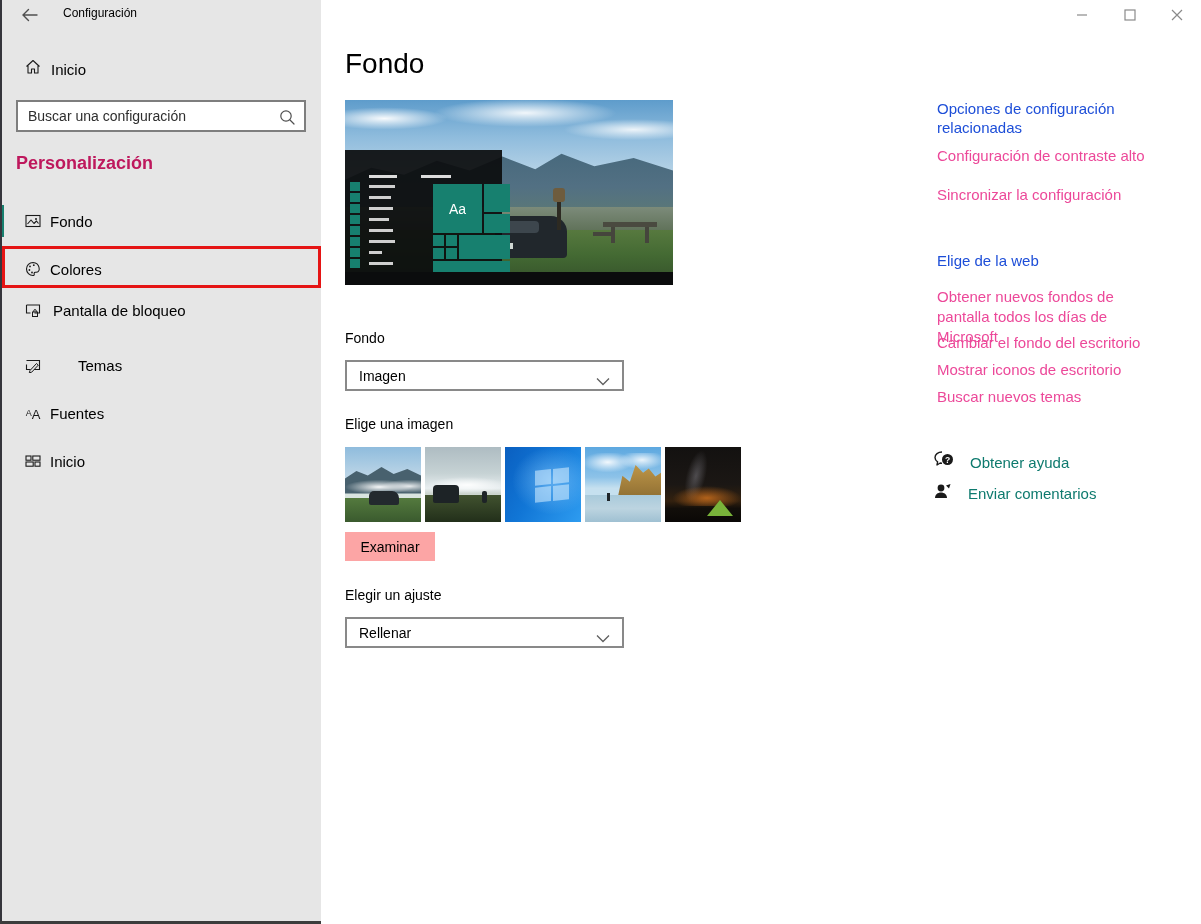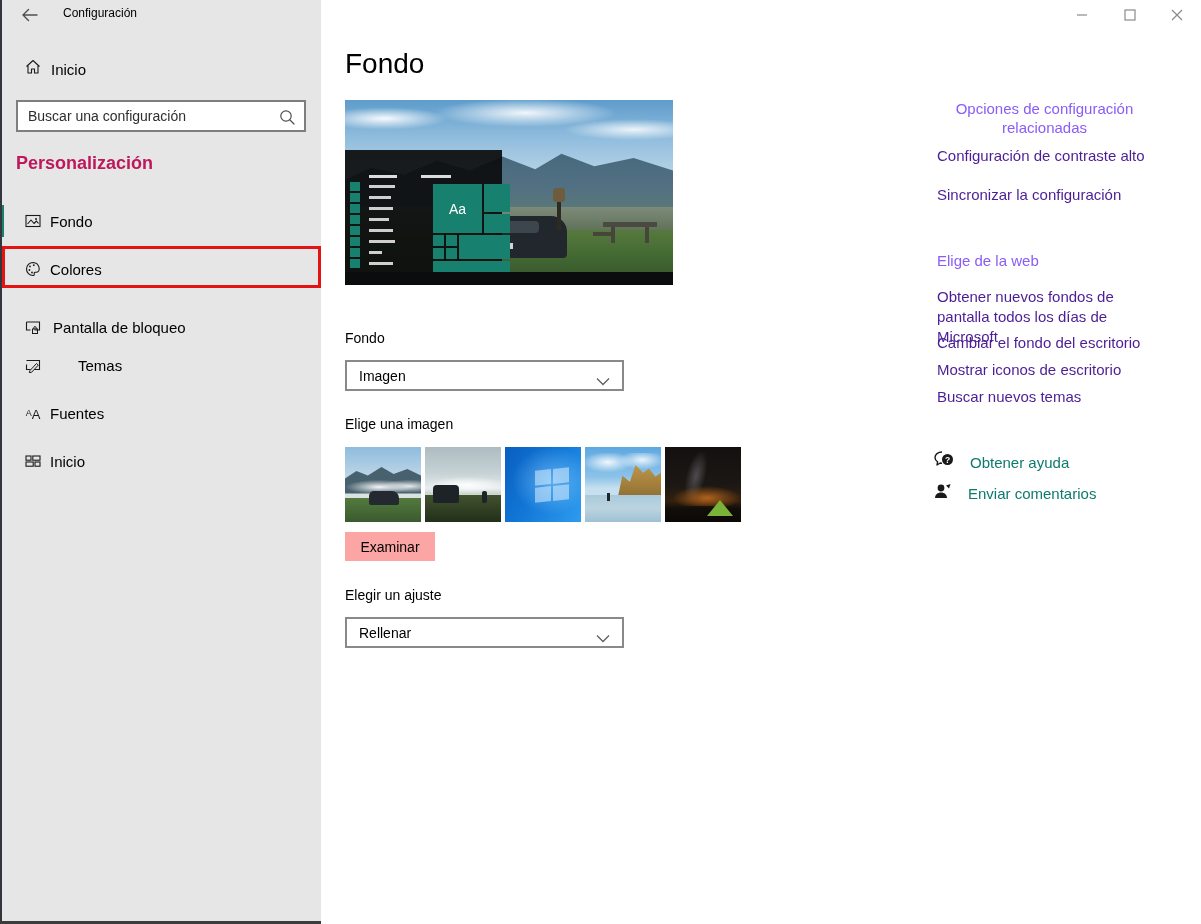--- a/index.html
+++ b/index.html
@@ -115,22 +115,22 @@
   .t4-fig { position:absolute; left:22px; top:46px; width:3px; height:8px; background:#20262a; }
 
   .t5-bg { position:absolute; inset:0; background:linear-gradient(180deg,#131110 0%,#1b1714 50%,#33210f 72%,#120e0a 82%,#0a0806 100%); }
   .t5-mw { position:absolute; left:18px; top:-6px; width:26px; height:70px; background:radial-gradient(ellipse 50% 50% at 50% 50%, rgba(200,200,215,.30), transparent 75%); transform:rotate(14deg); }
   .t5-glow { position:absolute; left:0; top:52%; width:100%; height:26%; background:radial-gradient(ellipse 60% 80% at 55% 60%, rgba(222,120,30,.75), transparent 75%); }
   .t5-tent { position:absolute; right:8px; bottom:6px; width:26px; height:16px; background:#79b33a; clip-path:polygon(50% 0,100% 100%,0 100%); }
 
   .browse-btn { position:absolute; left:345px; top:532px; width:90px; height:29px; background:#fca5a5; border:none; font-size:14px; font-family:"Liberation Sans",sans-serif; color:#000; cursor:pointer; }
 
   
-  .r-head { position:absolute; left:937px; font-size:15px; color:#8b5cf6; line-height:19px;text-align:center; }
-  .r-link { position:absolute; left:937px; font-size:15px; color:#4c1d95; line-height:20px; cursor:pointer; text-decoration:none; }
+  .r-head { position:absolute; left:937px; font-size:15px; color:#1d4ed8; line-height:19px; }
+  .r-link { position:absolute; left:937px; font-size:15px; color:#ec4899; line-height:20px; cursor:pointer; text-decoration:none; }
   .foot-row { position:absolute; left:933px; display:flex; align-items:center; gap:15px; cursor:pointer; }
   .foot-row .fl { font-size:15px; color:#0e7a6e; }
 </style>
 </head>
 <body>
 
 <div class="stage">
 
   <aside class="sidebar">
     <button class="back-btn">
@@ -181,21 +181,21 @@
             <path d="M8 1.5a6.5 6.5 0 1 0 0 13c1 0 1.4-.6 1.2-1.4-.2-.9-.1-1.6 1-1.8 1-.2 2.1.2 3-.6 1-.9 1.3-2.4.9-4A6.6 6.6 0 0 0 8 1.5z" stroke="#1a1a1a" stroke-width="1.1" fill="none"></path>
             <circle cx="5" cy="5.4" r=".9" fill="#1a1a1a"></circle>
             <circle cx="8.8" cy="4.2" r=".9" fill="#1a1a1a"></circle>
             <circle cx="4.4" cy="9" r=".9" fill="#1a1a1a"></circle>
             <circle cx="7" cy="11.5" r=".9" fill="#1a1a1a"></circle>
           </svg>
       </span>
       <span class="ni-label">Colores</span>
     </div>
 
-    <div class="nav-item" style="top:305px;gap:12px;">
+    <div class="nav-item" style="top:288px;gap:12px;">
       <span class="ni-icon">
         <svg width="16" height="16" viewBox="0 0 16 16">
             <path d="M1.5 3h13v8h-5" stroke="#1a1a1a" stroke-width="1.1" fill="none"></path>
             <path d="M1.5 3v8h4" stroke="#1a1a1a" stroke-width="1.1" fill="none"></path>
             <rect x="7.5" y="10" width="5" height="4.5" stroke="#1a1a1a" stroke-width="1" fill="none"></rect>
             <path d="M8.8 10V8.8a1.2 1.2 0 0 1 2.4 0V10" stroke="#1a1a1a" stroke-width="1" fill="none"></path>
           </svg>
       </span>
       <span class="ni-label">Pantalla de bloqueo</span>
     </div>

